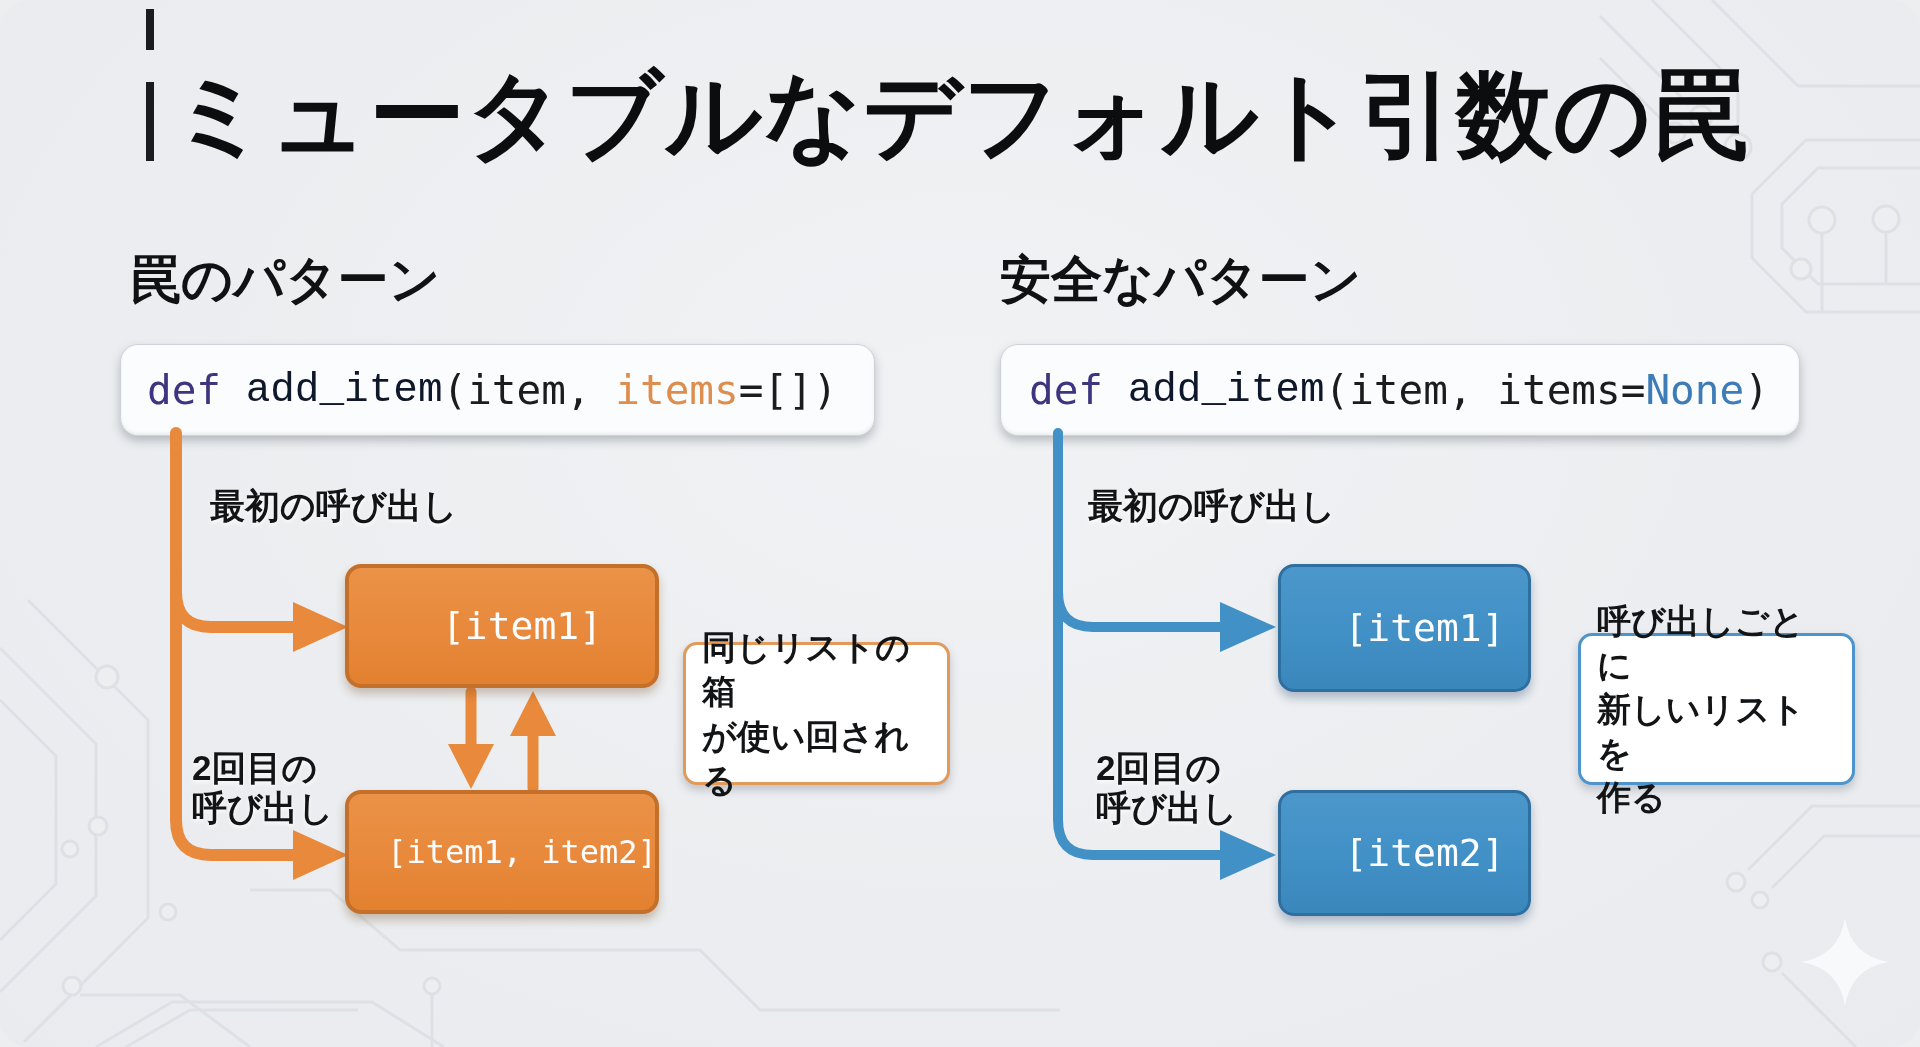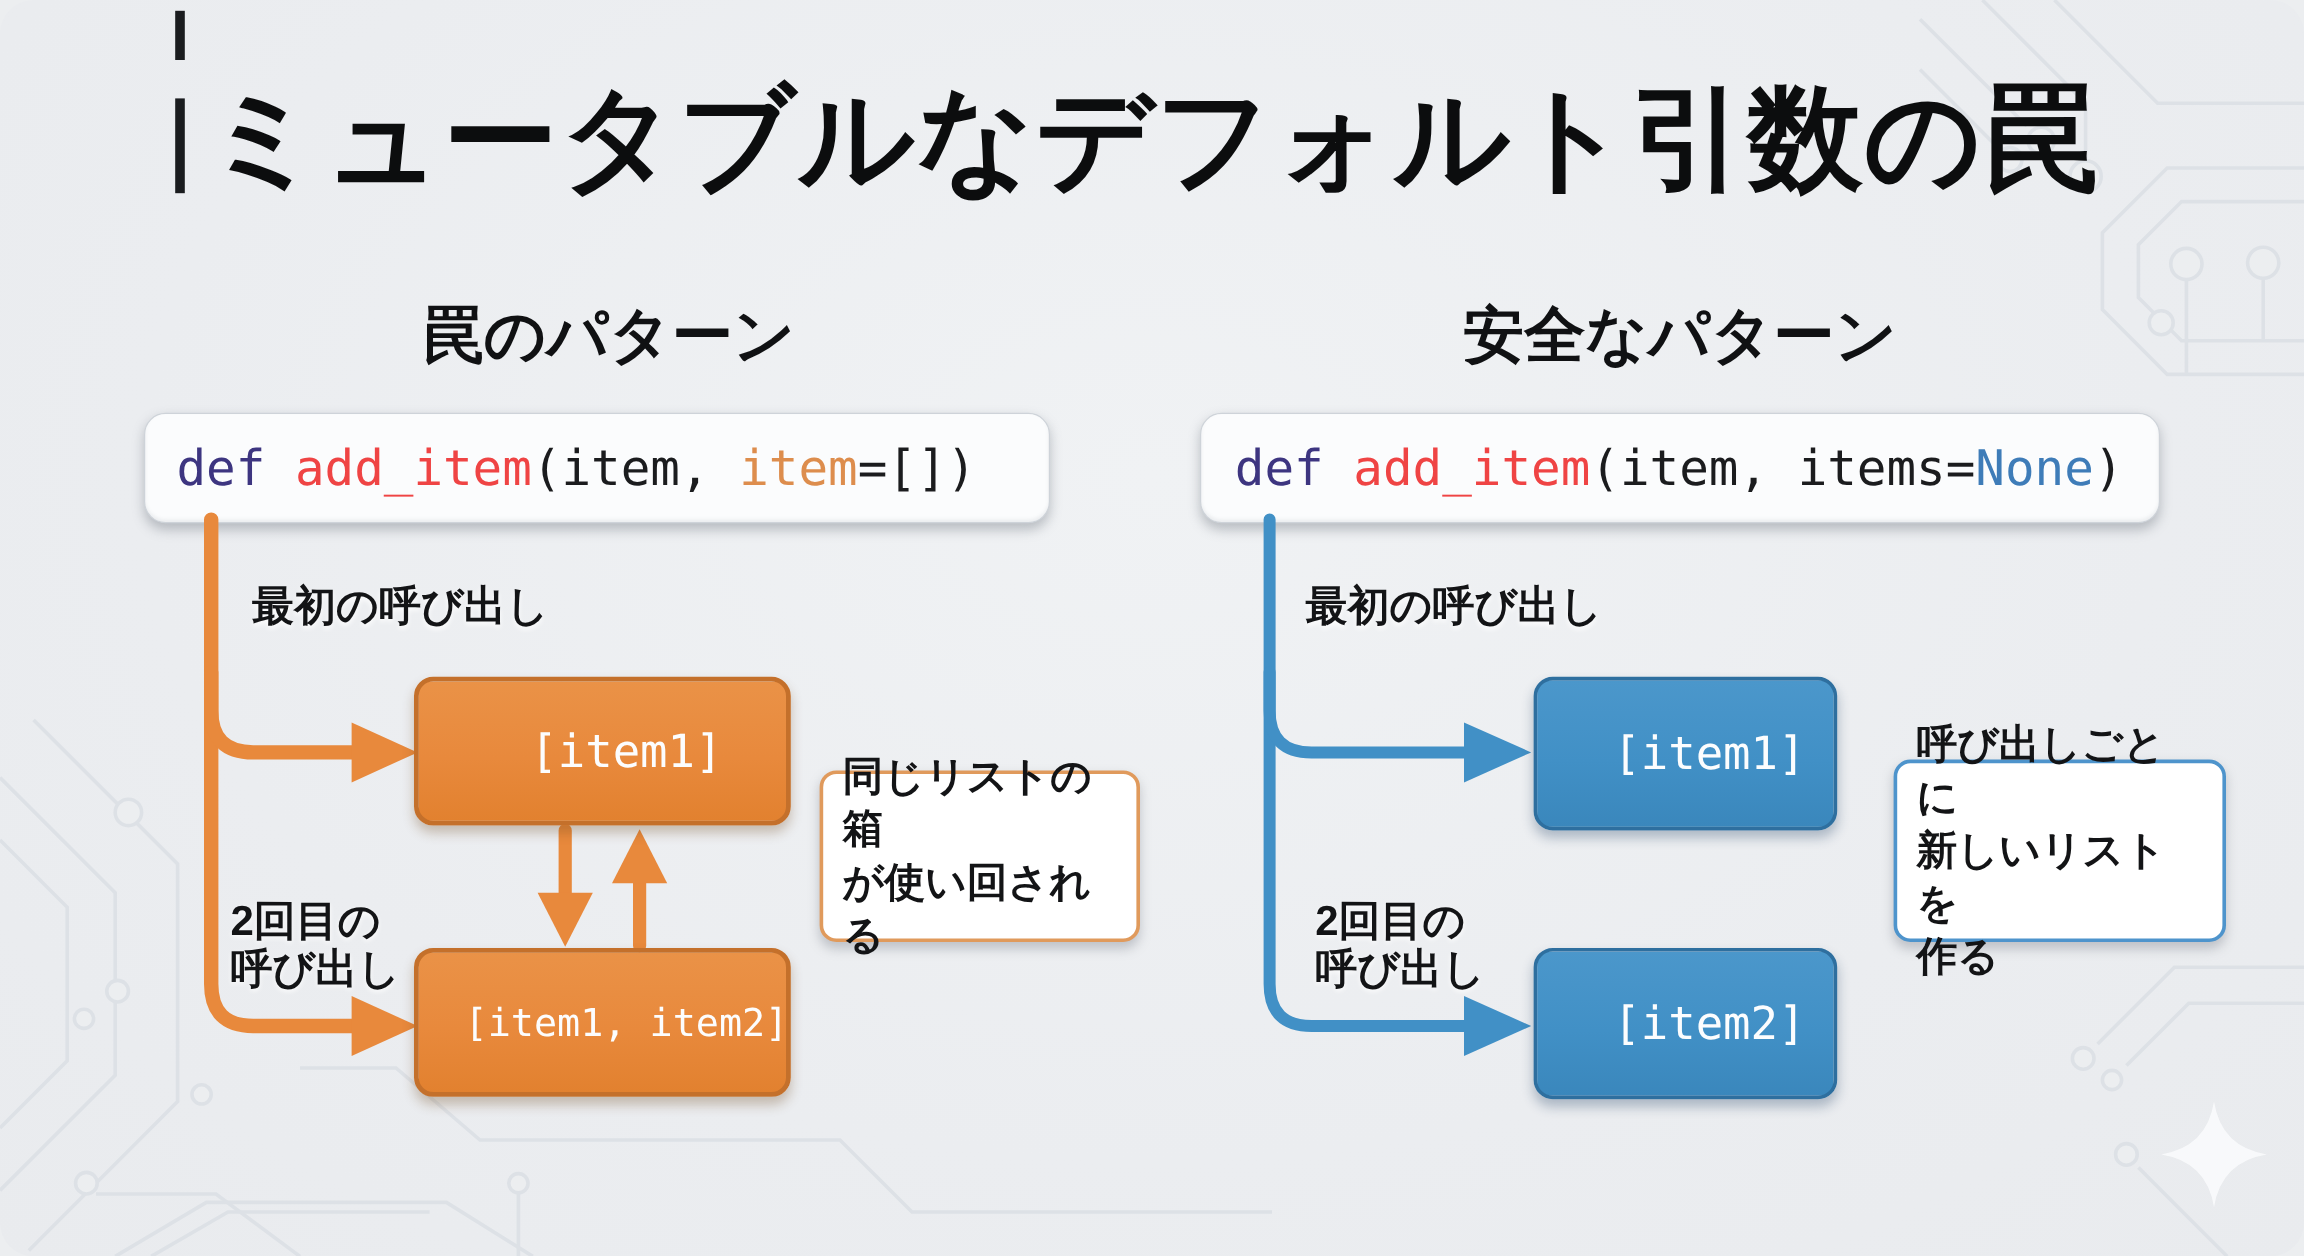--- a/index.html
+++ b/index.html
@@ -17,37 +17,37 @@
   }
   svg.layer { position:absolute; left:0; top:0; width:1920px; height:1047px; }
 
   .title {
     position:absolute; top:52px; left:0; width:1920px;
     text-align:center; font-size:96px; font-weight:900; color:#0c0d0e;
     letter-spacing:1px; white-space:nowrap;
   }
   .heading {
     position:absolute; top:246px; font-size:51px; font-weight:800; color:#101113;
-    text-align:center; white-space:nowrap;
+    white-space:nowrap;
   }
   .heading.trap { left:130px; width:755px; }
   .heading.safe { left:1000px; width:800px; }
 
   .code-box {
     position:absolute; top:344px; height:92px;
     background:#fbfcfd; border:1px solid #ced3d9; border-radius:18px;
     box-shadow:0 5px 10px rgba(96,104,116,.38), inset 0 -2px 3px rgba(120,128,140,.12);
     display:flex; align-items:center;
     font-family:"DejaVu Sans Mono","Liberation Mono",monospace;
     font-size:41px; color:#1b1c1e; white-space:pre;
   }
   .code-box.trap { left:120px; width:755px; padding-left:26px; }
   .code-box.safe { left:1000px; width:800px; padding-left:28px; }
   .tok-kw   { color:#3d3580; }
-  .tok-fn   { color:#ef4444; }
+  .tok-fn   { color:#0f172a;font-family:Liberation Mono, monospace; }
   .tok-param{ color:#dd8d4d; }
   .tok-val  { color:#3e7cb8; }
 
   .flow-label {
     position:absolute; font-size:35px; font-weight:800; color:#131416;
     white-space:pre-line; line-height:1.15;
     text-shadow:0 2px 4px rgba(255,255,255,.9);
   }
   .flow-label.trap-first  { left:210px; top:486px; }
   .flow-label.trap-second { left:192px; top:748px; }
@@ -143,21 +143,21 @@
 
   <div class="artifact-bar a"></div>
   <div class="artifact-bar b"></div>
 
   <h1 class="title">ミュータブルなデフォルト引数の罠</h1>
 
   <h2 class="heading trap">罠のパターン</h2>
   <h2 class="heading safe">安全なパターン</h2>
 
   <div class="code-box trap">
-    <span class="tok-kw">def</span><span class="tok-fn"> add_item</span><span>(item, </span><span class="tok-param">item</span><span>=[])</span>
+    <span class="tok-kw">def</span><span class="tok-fn"> add_item</span><span>(item, </span><span class="tok-param">items</span><span>=[])</span>
   </div>
   <div class="code-box safe">
     <span class="tok-kw">def</span><span class="tok-fn"> add_item</span><span>(item, items=</span><span class="tok-val">None</span><span>)</span>
   </div>
 
   <svg class="layer" viewBox="0 0 1920 1047">
     <g stroke-width="12" fill="none" stroke-linecap="round">
       <path d="M 176 433 L 176 820 Q 176 855 211 855 L 296 855" stroke="#e8893c"></path>
       <path d="M 176 560 L 176 592 Q 176 627 211 627 L 296 627" stroke="#e8893c"></path>
       <polygon stroke="none" points="293,602 293,652 348,627" fill="#e8893c"></polygon>

